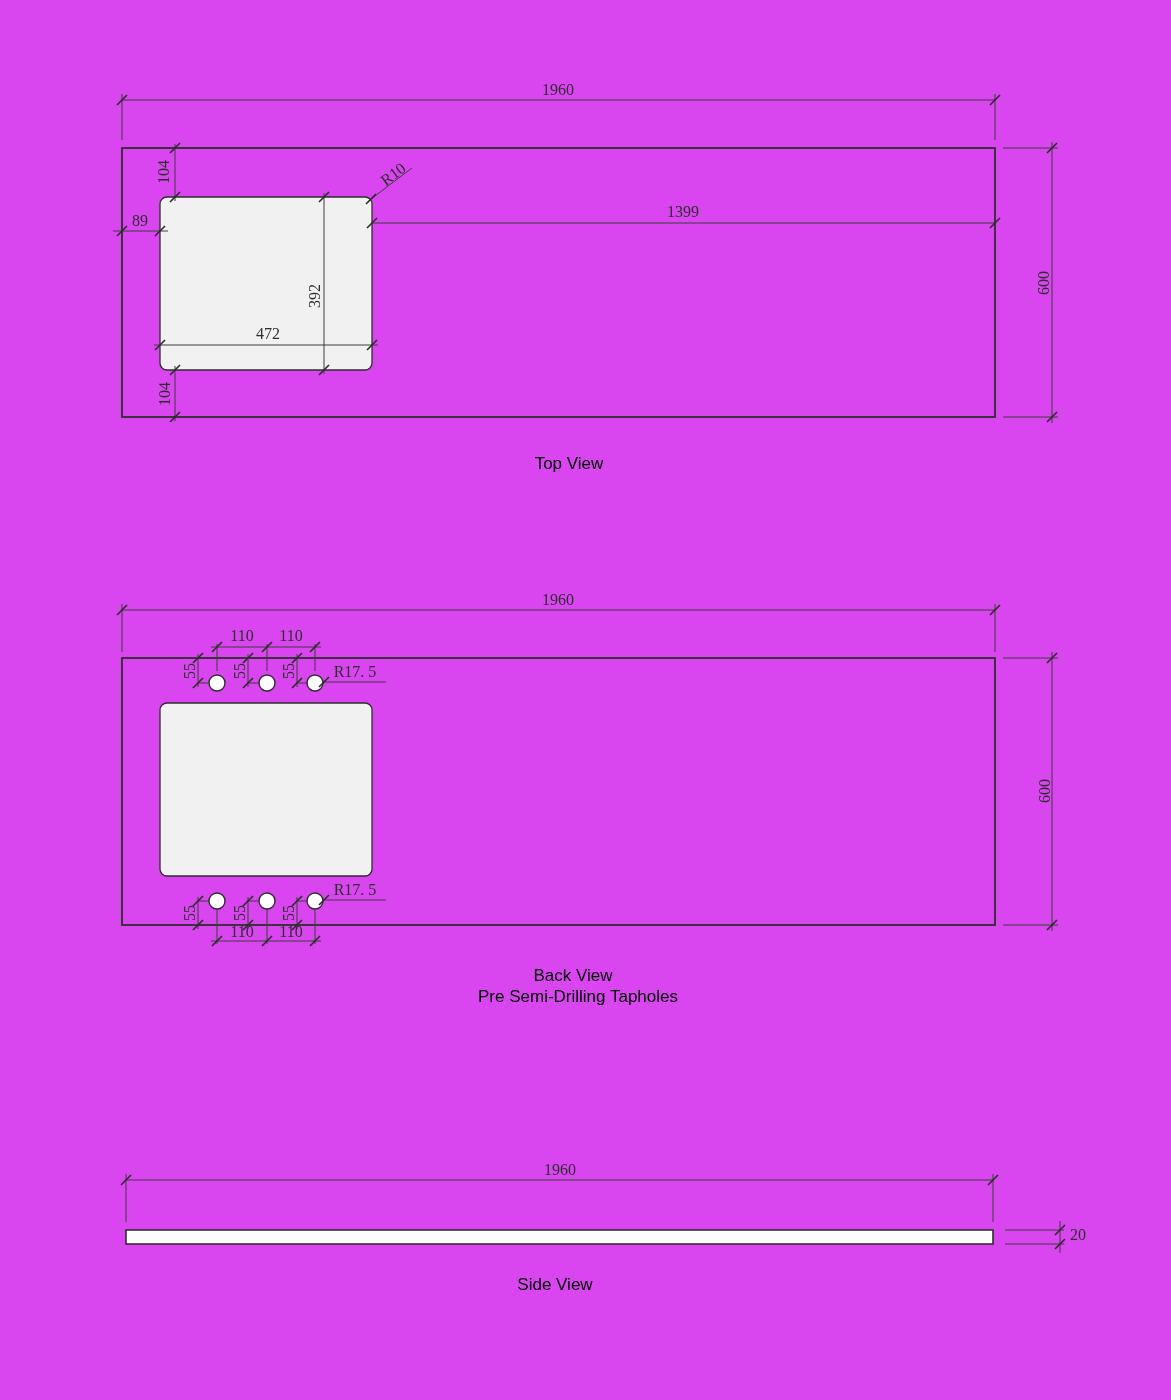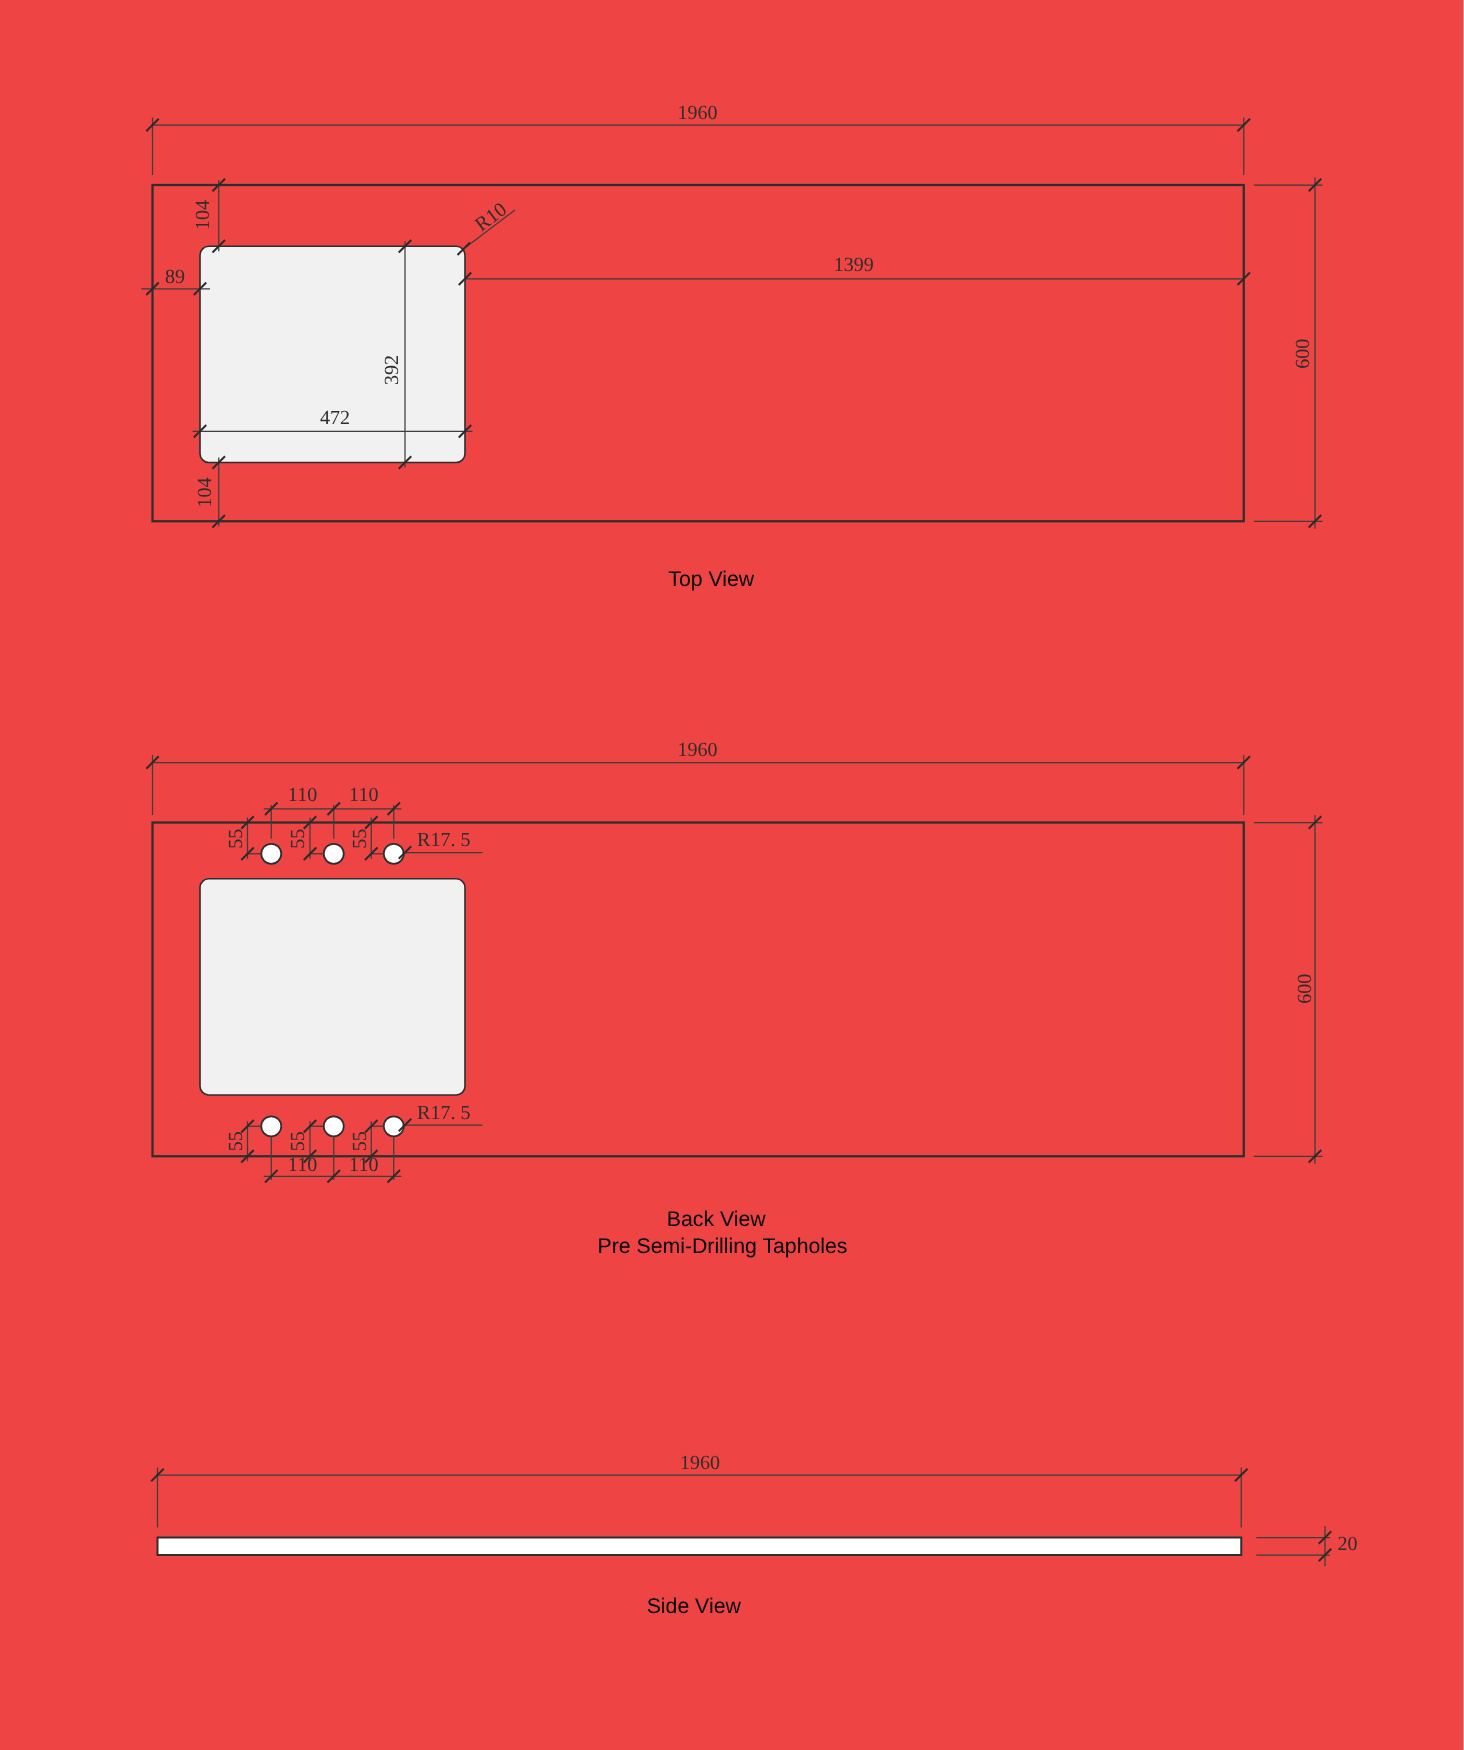--- a/index.html
+++ b/index.html
@@ -1,20 +1,20 @@
 <!DOCTYPE html>
 <html><head>
 <meta charset="utf-8">
 <style>
   html, body { margin: 0; padding: 0; background: #ffffff; }
   .canvas {
     position: relative;
     width: 1171px;
     height: 1400px;
-    background: #ef4444;
+    background: #d946ef;
     overflow: hidden;
   }
   svg { display: block; }
   .obj  { fill: none; stroke: #2e2e2e; stroke-width: 1.8; }
   .slab { fill: #ffffff; stroke: #2e2e2e; stroke-width: 1.6; }
   .cut  { stroke: #2e2e2e; stroke-width: 1.3; }
   .hole { fill: #ffffff; stroke: #2e2e2e; stroke-width: 1.4; }
   .dim  { stroke: #3d3d3d; stroke-width: 1; fill: none; }
   .tick { stroke: #2b2b2b; stroke-width: 1.6; }
   .dtxt {

